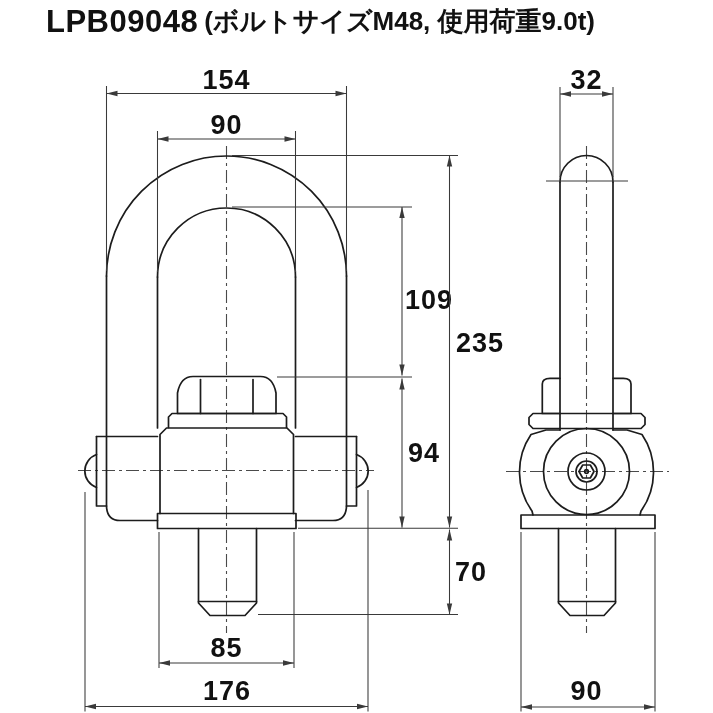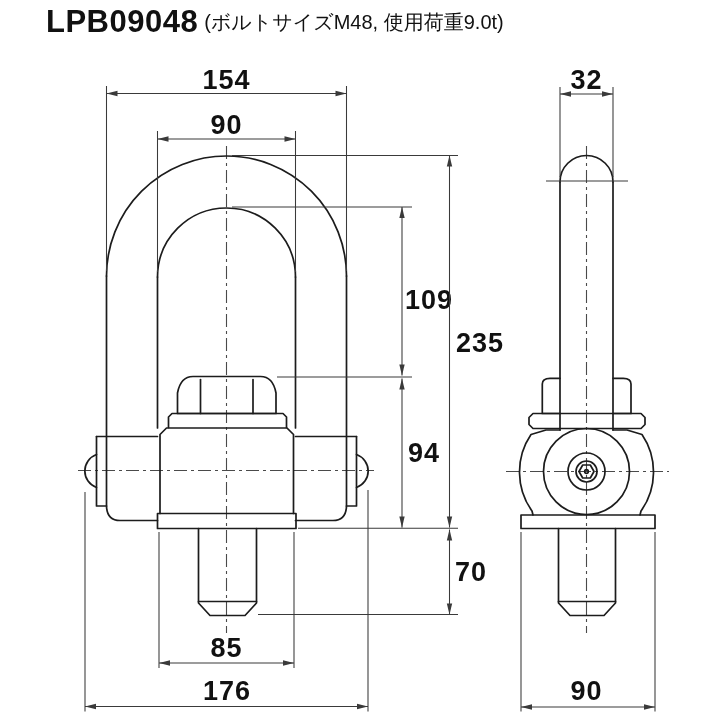--- a/index.html
+++ b/index.html
@@ -10,25 +10,25 @@
     --bg:#ffffff;
   }
   html,body{margin:0;padding:0;}
   body{
     width:713px;height:713px;background:var(--bg);
     font-family:"Liberation Sans", sans-serif;
     position:relative;overflow:hidden;
   }
   .title{
     position:absolute;left:46px;top:4px;
-    display:flex;align-items:center;gap:6px;
+    display:flex;align-items:flex-start;gap:6px;
     color:var(--txt);white-space:nowrap;
   }
   .title .model{font-size:31px;font-weight:700;letter-spacing:0.5px;}
-  .title .spec{font-size:20px;font-weight:400;}
+  .title .spec{font-size:26px;font-weight:700;}
   svg{position:absolute;left:0;top:0;}
   .obj path, .obj circle, .obj polygon{
     fill:none;stroke:var(--line);stroke-width:1.7;
     stroke-linecap:round;stroke-linejoin:round;
   }
   .cl path{
     fill:none;stroke:var(--cl);stroke-width:1.1;
     stroke-dasharray:13 4 3 4;
   }
   .dim path{fill:none;stroke:var(--dim);stroke-width:1.05;}

